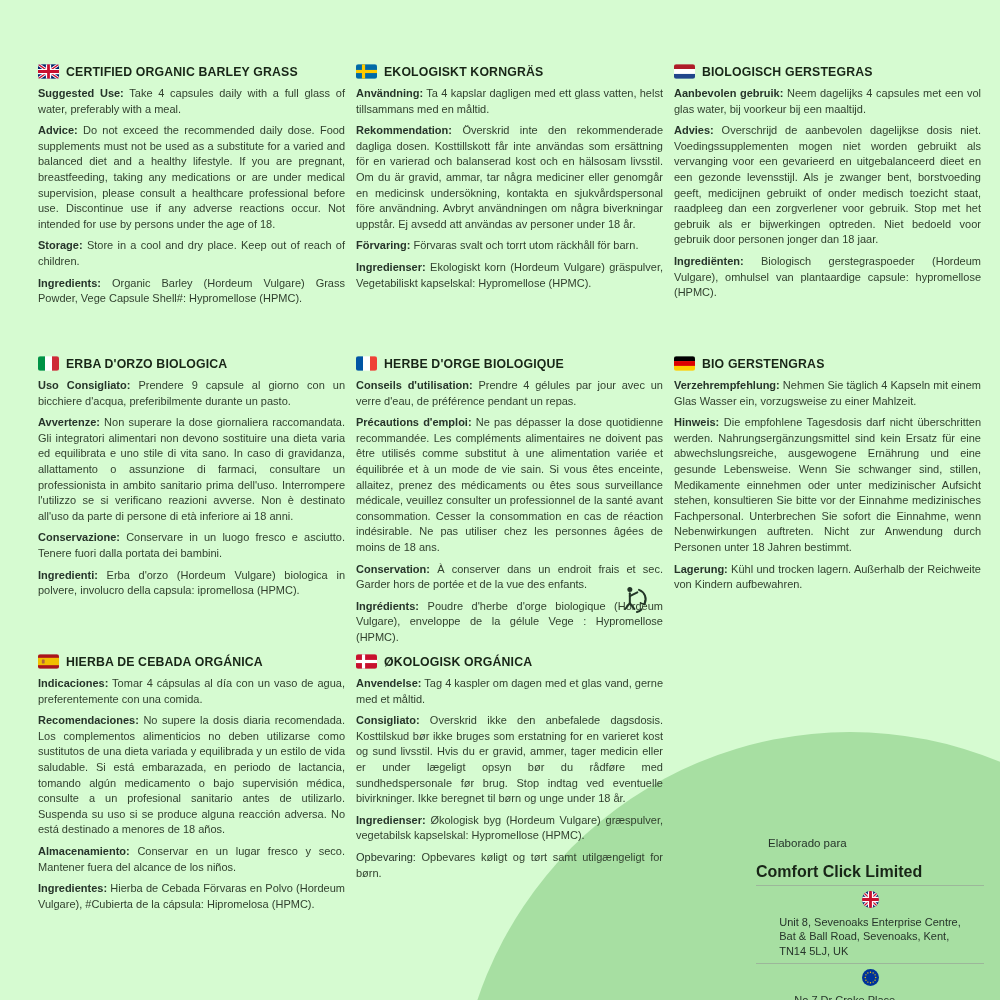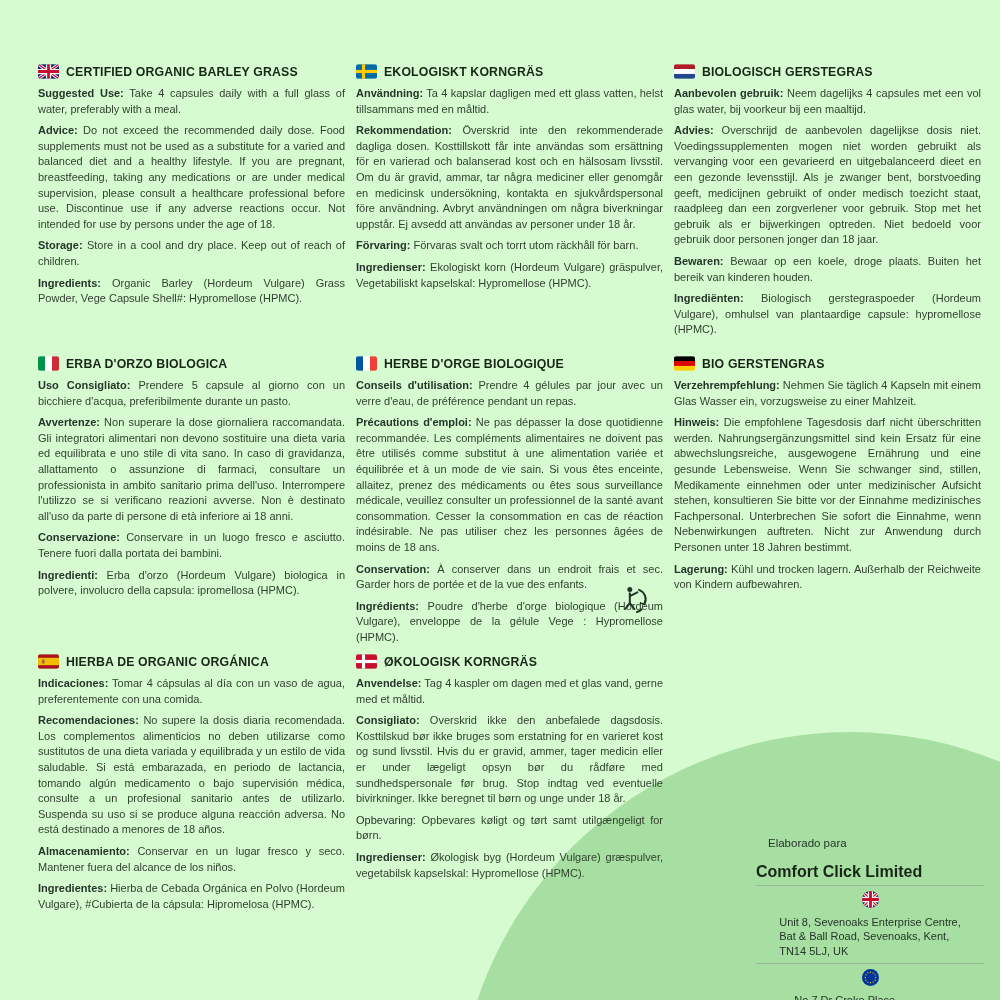--- a/index.html
+++ b/index.html
@@ -102,21 +102,20 @@
                 <rect width="60" height="14" fill="#AE1C28"></rect>
                 <rect y="14" width="60" height="14" fill="#fff"></rect>
                 <rect y="28" width="60" height="14" fill="#21468B"></rect>
               </g>
             </svg>
           </span>
         <h2 class="sec-title">BIOLOGISCH GERSTEGRAS</h2>
       </div>
       <p class="para"><b class="lbl">Aanbevolen gebruik:</b> <span>Neem dagelijks 4 capsules met een vol glas water, bij voorkeur bij een maaltijd.</span></p>
       <p class="para"><b class="lbl">Advies:</b> <span>Overschrijd de aanbevolen dagelijkse dosis niet. Voedingssupplementen mogen niet worden gebruikt als vervanging voor een gevarieerd en uitgebalanceerd dieet en een gezonde levensstijl. Als je zwanger bent, borstvoeding geeft, medicijnen gebruikt of onder medisch toezicht staat, raadpleeg dan een zorgverlener voor gebruik. Stop met het gebruik als er bijwerkingen optreden. Niet bedoeld voor gebruik door personen jonger dan 18 jaar.</span></p>
-      <p class="para"><b class="lbl">Bewaren:</b> <span>Bewaar op een koele, droge plaats. Buiten het bereik van kinderen houden.</span></p>
       <p class="para"><b class="lbl">Ingrediënten:</b> <span>Biologisch gerstegraspoeder (Hordeum Vulgare), omhulsel van plantaardige capsule: hypromellose (HPMC).</span></p>
     </div>
 
     <div class="sec">
       <div class="sec-head">
         <span class="flag">
             <svg viewBox="0 0 60 42">
               <defs>
                 <clipPath id="cp-it">
                   <rect width="60" height="42" rx="6"></rect>
@@ -124,21 +123,21 @@
               </defs>
               <g clip-path="url(#cp-it)">
                 <rect width="20" height="42" fill="#009246"></rect>
                 <rect x="20" width="20" height="42" fill="#fff"></rect>
                 <rect x="40" width="20" height="42" fill="#CE2B37"></rect>
               </g>
             </svg>
           </span>
         <h2 class="sec-title">ERBA D'ORZO BIOLOGICA</h2>
       </div>
-      <p class="para"><b class="lbl">Uso Consigliato:</b> <span>Prendere 5 capsule al giorno con un bicchiere d'acqua, preferibilmente durante un pasto.</span></p>
+      <p class="para"><b class="lbl">Uso Consigliato:</b> <span>Prendere 9 capsule al giorno con un bicchiere d'acqua, preferibilmente durante un pasto.</span></p>
       <p class="para"><b class="lbl">Avvertenze:</b> <span>Non superare la dose giornaliera raccomandata. Gli integratori alimentari non devono sostituire una dieta varia ed equilibrata e uno stile di vita sano. In caso di gravidanza, allattamento o assunzione di farmaci, consultare un professionista in ambito sanitario prima dell'uso. Interrompere l'utilizzo se si verificano reazioni avverse. Non è destinato all'uso da parte di persone di età inferiore ai 18 anni.</span></p>
       <p class="para"><b class="lbl">Conservazione:</b> <span>Conservare in un luogo fresco e asciutto. Tenere fuori dalla portata dei bambini.</span></p>
       <p class="para"><b class="lbl">Ingredienti:</b> <span>Erba d'orzo (Hordeum Vulgare) biologica in polvere, involucro della capsula: ipromellosa (HPMC).</span></p>
     </div>
 
     <div class="sec">
       <div class="sec-head">
         <span class="flag">
             <svg viewBox="0 0 60 42">
               <defs>
@@ -204,50 +203,50 @@
                   <rect width="60" height="42" rx="6"></rect>
                 </clipPath>
               </defs>
               <g clip-path="url(#cp-es)">
                 <rect width="60" height="42" fill="#AA151B"></rect>
                 <rect y="10.5" width="60" height="21" fill="#F1BF00"></rect>
                 <rect x="11" y="15" width="8" height="12" rx="2" fill="#B0653B"></rect>
               </g>
             </svg>
           </span>
-        <h2 class="sec-title">HIERBA DE ORGANIC ORGÁNICA</h2>
+        <h2 class="sec-title">HIERBA DE CEBADA ORGÁNICA</h2>
       </div>
       <p class="para"><b class="lbl">Indicaciones:</b> <span>Tomar 4 cápsulas al día con un vaso de agua, preferentemente con una comida.</span></p>
       <p class="para"><b class="lbl">Recomendaciones:</b> <span>No supere la dosis diaria recomendada. Los complementos alimenticios no deben utilizarse como sustitutos de una dieta variada y equilibrada y un estilo de vida saludable. Si está embarazada, en periodo de lactancia, tomando algún medicamento o bajo supervisión médica, consulte a un profesional sanitario antes de utilizarlo. Suspenda su uso si se produce alguna reacción adversa. No está destinado a menores de 18 años.</span></p>
       <p class="para"><b class="lbl">Almacenamiento:</b> <span>Conservar en un lugar fresco y seco. Mantener fuera del alcance de los niños.</span></p>
-      <p class="para"><b class="lbl">Ingredientes:</b> <span>Hierba de Cebada Orgánica en Polvo (Hordeum Vulgare), #Cubierta de la cápsula: Hipromelosa (HPMC).</span></p>
+      <p class="para"><b class="lbl">Ingredientes:</b> <span>Hierba de Cebada Förvaras en Polvo (Hordeum Vulgare), #Cubierta de la cápsula: Hipromelosa (HPMC).</span></p>
     </div>
 
     <div class="sec">
       <div class="sec-head">
         <span class="flag">
             <svg viewBox="0 0 60 42">
               <defs>
                 <clipPath id="cp-dk">
                   <rect width="60" height="42" rx="6"></rect>
                 </clipPath>
               </defs>
               <g clip-path="url(#cp-dk)">
                 <rect width="60" height="42" fill="#C8102E"></rect>
                 <rect x="17" width="9" height="42" fill="#fff"></rect>
                 <rect y="16.5" width="60" height="9" fill="#fff"></rect>
               </g>
             </svg>
           </span>
-        <h2 class="sec-title">ØKOLOGISK KORNGRÄS</h2>
+        <h2 class="sec-title">ØKOLOGISK ORGÁNICA</h2>
       </div>
       <p class="para"><b class="lbl">Anvendelse:</b> <span>Tag 4 kaspler om dagen med et glas vand, gerne med et måltid.</span></p>
       <p class="para"><b class="lbl">Consigliato:</b> <span>Overskrid ikke den anbefalede dagsdosis. Kosttilskud bør ikke bruges som erstatning for en varieret kost og sund livsstil. Hvis du er gravid, ammer, tager medicin eller er under lægeligt opsyn bør du rådføre med sundhedspersonale før brug. Stop indtag ved eventuelle bivirkninger. Ikke beregnet til børn og unge under 18 år.</span></p>
+      <p class="para"><b class="lbl">Ingredienser:</b> <span>Økologisk byg (Hordeum Vulgare) græspulver, vegetabilsk kapselskal: Hypromellose (HPMC).</span></p>
       <p class="para"><b class="lbl plain">Opbevaring:</b> <span>Opbevares køligt og tørt samt utilgængeligt for børn.</span></p>
-      <p class="para"><b class="lbl">Ingredienser:</b> <span>Økologisk byg (Hordeum Vulgare) græspulver, vegetabilsk kapselskal: Hypromellose (HPMC).</span></p>
     </div>
 
     <div class="footer">
       <p class="f-made">Elaborado para</p>
       <p class="f-company">Comfort Click Limited</p>
       <hr class="f-div">
       <div class="f-row">
         <span class="f-flag">
             <svg viewBox="0 0 42 42">
               <defs>

